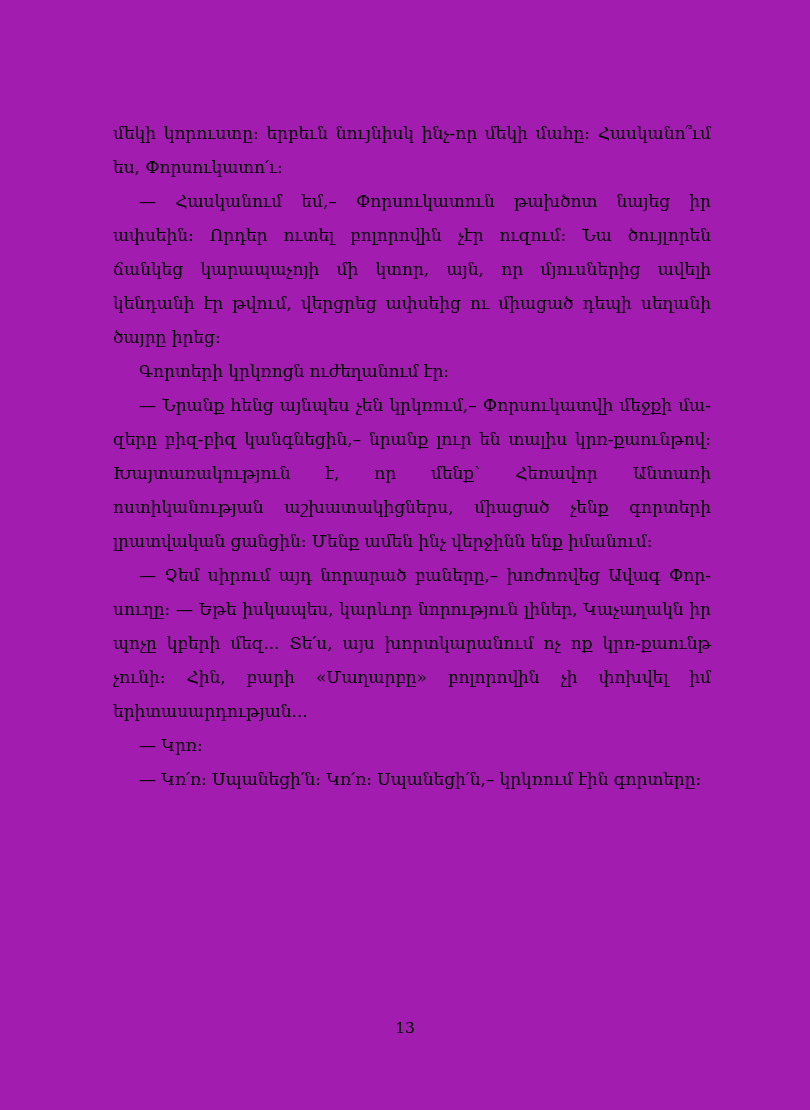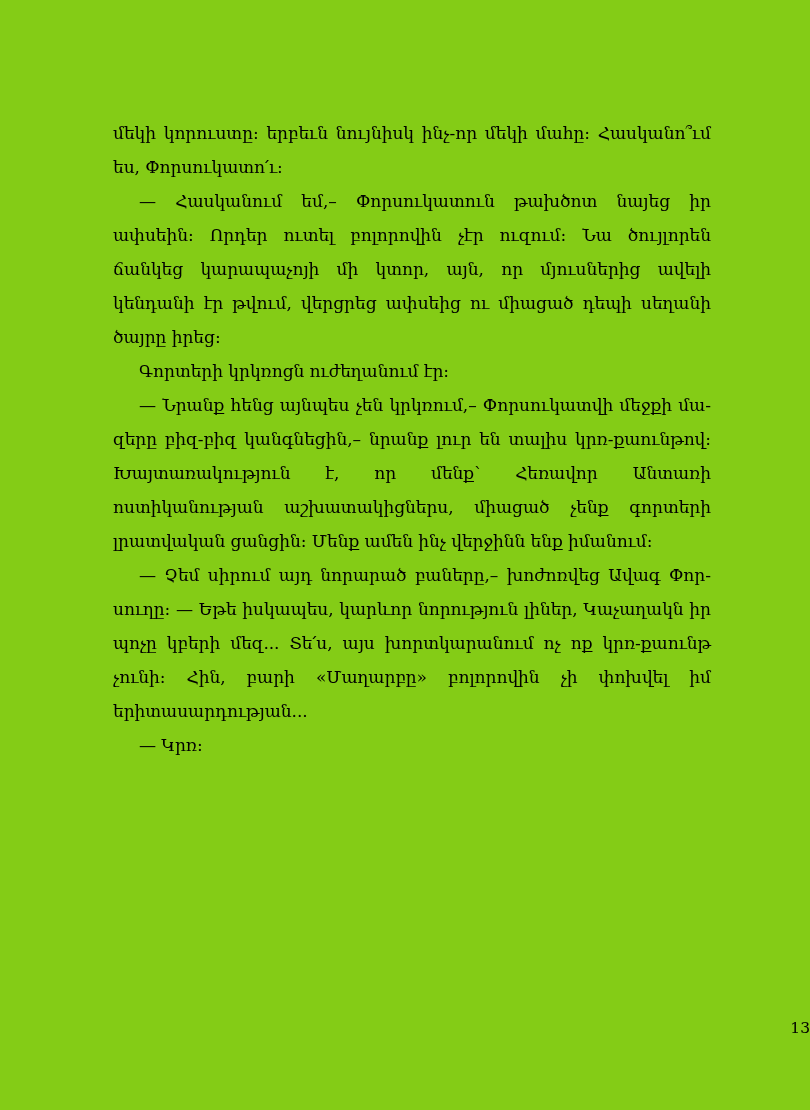--- a/index.html
+++ b/index.html
@@ -11,21 +11,21 @@
     width: 810px;
     height: 1110px;
     overflow: hidden;
     font-family: "DejaVu Serif", "Liberation Serif", serif;
     color: #000000;
   }
   .page {
     position: relative;
     width: 810px;
     height: 1110px;
-    background: #84cc16;
+    background: #a21caf;
     box-sizing: border-box;
   }
   .text-block {
     position: absolute;
     left: 113px;
     top: 116px;
     width: 598px;
   }
   .para {
     margin: 0;
@@ -50,21 +50,21 @@
     width: 100%;
   }
   .para.noafter::after {
     content: none;
   }
   .folio {
     position: absolute;
     left: 0;
     top: 1018px;
     width: 810px;
-    text-align: right;
+    text-align: center;
     font-size: 15.5px;
     font-family: "DejaVu Serif", "Liberation Serif", serif;
     line-height: 20px;
   }
 </style>
 </head>
 <body>
 
 <div class="page">
 
@@ -77,18 +77,19 @@
 
     <p class="para indent noafter">Գորտերի կրկռոցն ուժեղանում էր։</p>
 
     <p class="para indent noafter">— Նրանք հենց այնպես չեն կրկռում,– Փորսուկատվի մեջքի մա­զերը բիզ-բիզ կանգնեցին,– նրանք լուր են տալիս կրռ-քաունթով։ Խայտառակություն է, որ մենք՝ Հեռավոր Անտառի ոստիկանության աշխատակիցներս, միացած չենք գորտերի լրատվական ցանցին։ Մենք ամեն ինչ վերջինն ենք իմանում։</p>
 
     <p class="para indent noafter">— Չեմ սիրում այդ նորարած բաները,– խոժոռվեց Ավագ Փոր­սուղը։  — Եթե իսկապես, կարևոր նորություն լիներ, Կաչաղակն իր պոչը կբերի մեզ... Տե՛ս, այս խորտկարանում ոչ ոք կրռ-քաունթ չունի։ Հին, բարի «Մաղարբը» բոլորովին չի փոխվել իմ երիտասար­դության...</p>
 
     <p class="para indent noafter">— Կրռ։</p>
 
 
+    <p class="para indent noafter">— Կռ՛ռ։ Սպանեցի՛ն։ Կռ՛ռ։ Սպանեցի՛ն,– կրկռում էին գորտերը։</p>
 
   </div>
 
   <div class="folio">13</div>
 
 </div>
 
 </body></html>

